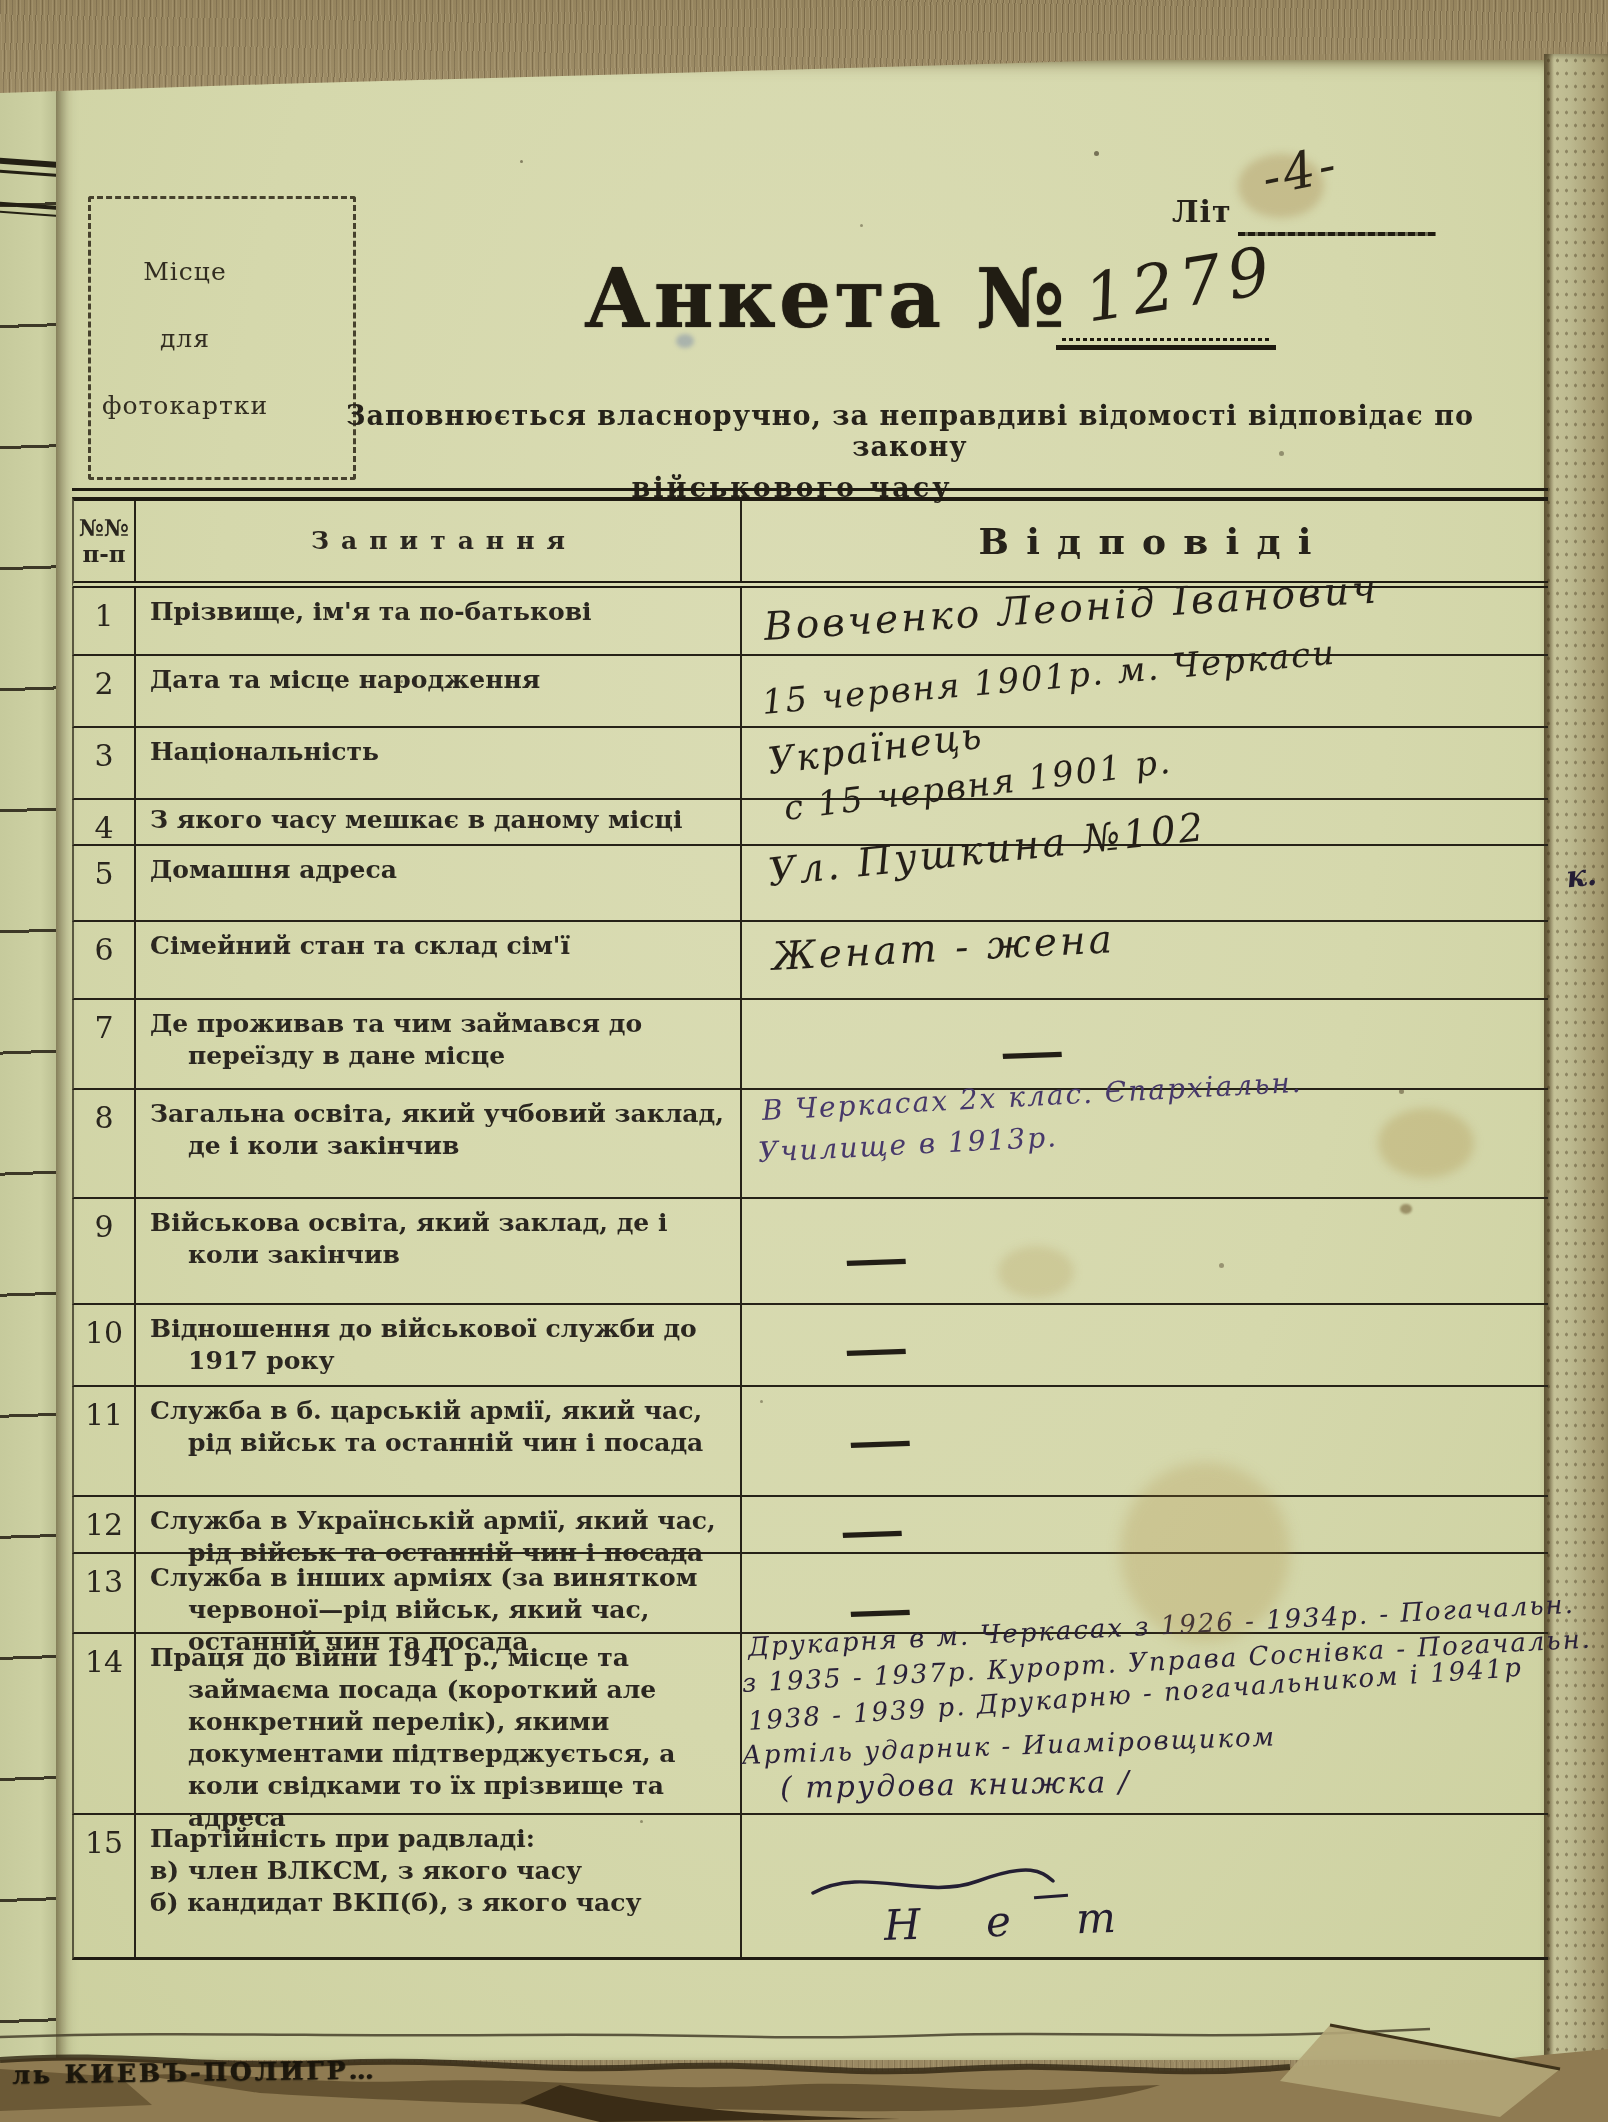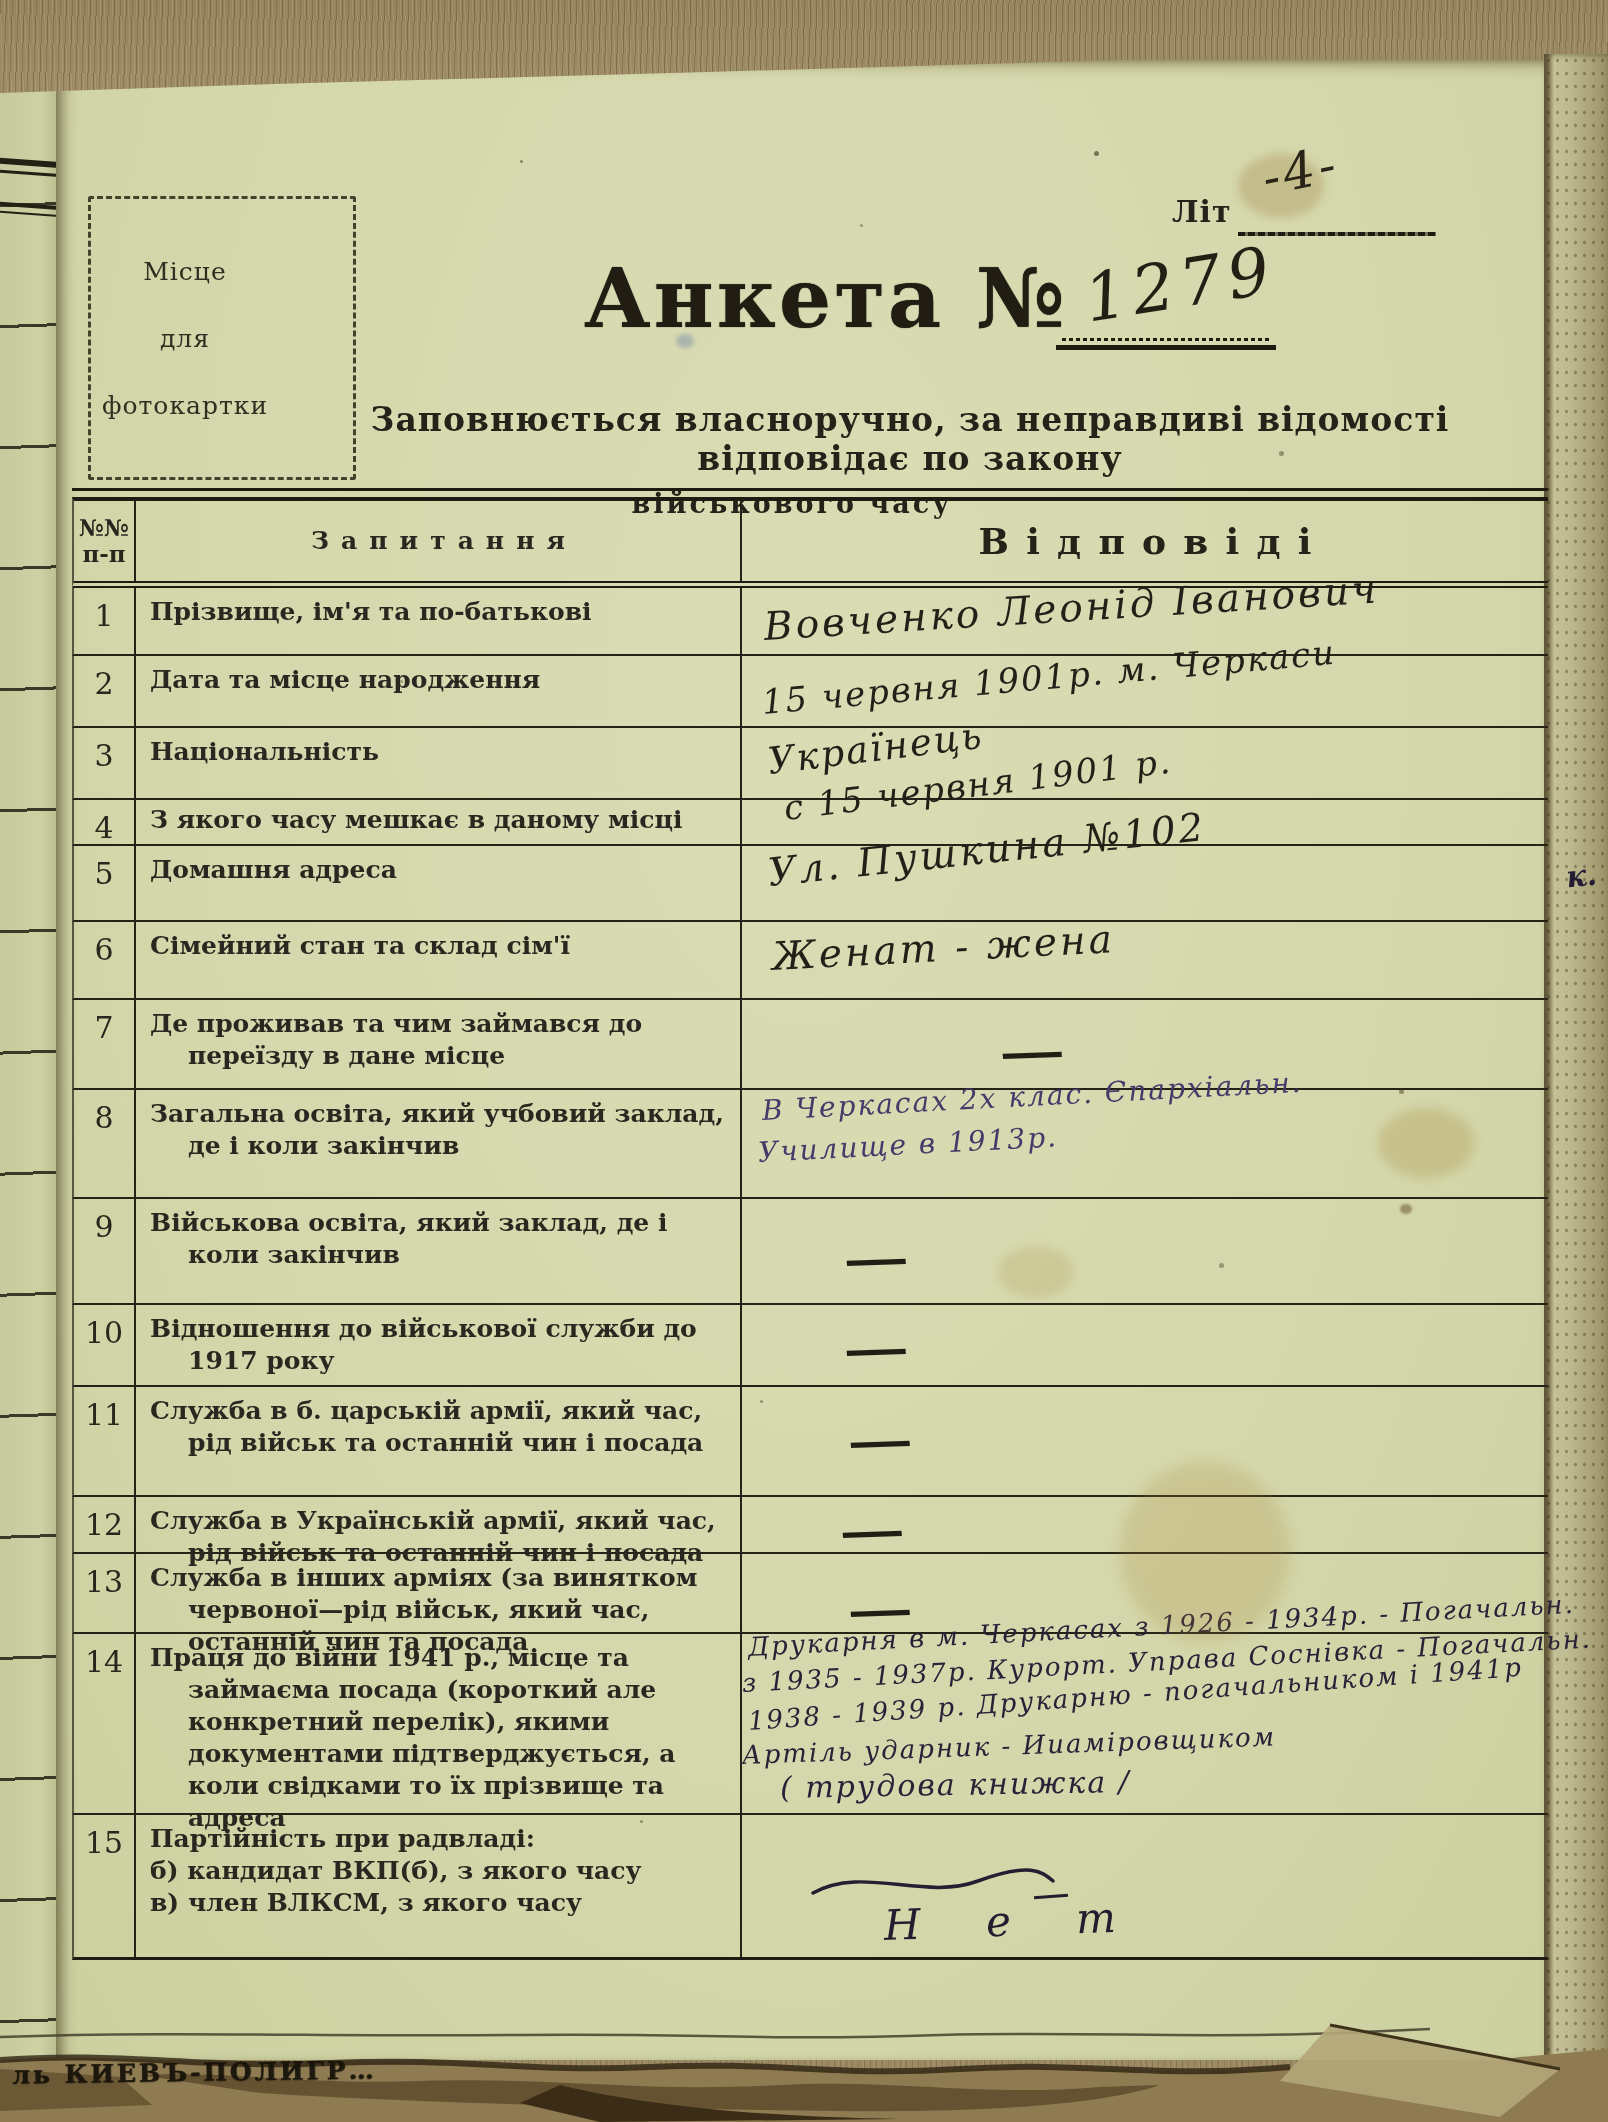--- a/index.html
+++ b/index.html
@@ -77,21 +77,21 @@
     text-shadow:0 0 1px #211d13;}
   .title-number{
     position:absolute; left:500px; top:-4px; font-style:italic; font-size:66px;
     color:#241f15; transform:rotate(-9deg); letter-spacing:6px;
   }
   .title-underline-dotted{position:absolute; left:478px; top:88px; width:210px; height:3px;
     background:repeating-linear-gradient(90deg,#1e1a10 0 4px, transparent 4px 7px);}
   .title-underline-solid{position:absolute; left:472px; top:95px; width:220px; height:5px; background:#1e1a10;}
   
   .subtitle{position:absolute; left:340px; top:400px; width:1140px; text-align:center;}
-  .subtitle .s1{font-size:33px; font-weight:700; letter-spacing:1px; color:#26221a;}
+  .subtitle .s1{font-size:27px; font-weight:700; letter-spacing:1px; color:#26221a;}
   .subtitle .s2{font-size:27px; font-weight:700; letter-spacing:3px; margin-top:10px;
     transform:translateX(-118px); color:#26221a;}
   
   .anketa-table{position:absolute; left:72px; top:497px; width:1476px;}
   .anketa-table::before{content:""; position:absolute; left:0; top:-9px; width:100%; height:3px; background:#1f1b12;}
   .trow{display:grid; grid-template-columns:62px 606px 1fr; border-bottom:2px solid #262218;
     border-left:2px solid rgba(40,35,22,.7); box-sizing:border-box; position:relative;}
   .thead{height:91px; border-top:4px solid #1f1b12; border-bottom:7px double #1f1b12;}
   .c{position:relative; box-sizing:border-box;}
   .c.num{border-right:2px solid #262218; text-align:center; font-size:30px; padding-top:10px; color:#2a261e;}
@@ -319,22 +319,22 @@
         <div class="hw hw-r14 hw-l3">1938 - 1939 р. Друкарню - погачальником і 1941р</div>
         <div class="hw hw-r14 hw-l4">Артіль ударник - Ииаміровщиком</div>
         <div class="hw hw-r14 hw-l5">( трудова книжка /</div>
       </div>
     </div>
 
     <div class="trow r15">
       <div class="c num">15</div>
       <div class="c q">
         <div>Партійність при радвладі:</div>
+        <div>в) член ВЛКСМ, з якого часу</div>
         <div>б) кандидат ВКП(б), з якого часу</div>
-        <div>в) член ВЛКСМ, з якого часу</div>
       </div>
       <div class="c a">
         <svg class="r15-squiggle" width="250" height="40">
           <path d="M5 28 C 55 0, 115 36, 170 16 S 235 8, 245 16" fill="none" stroke="#241f33" stroke-width="3.5" stroke-linecap="round"></path>
         </svg>
         <div class="hw hw-r15">Н е т</div>
         <div class="r15-overbar"></div>
       </div>
     </div>
 

